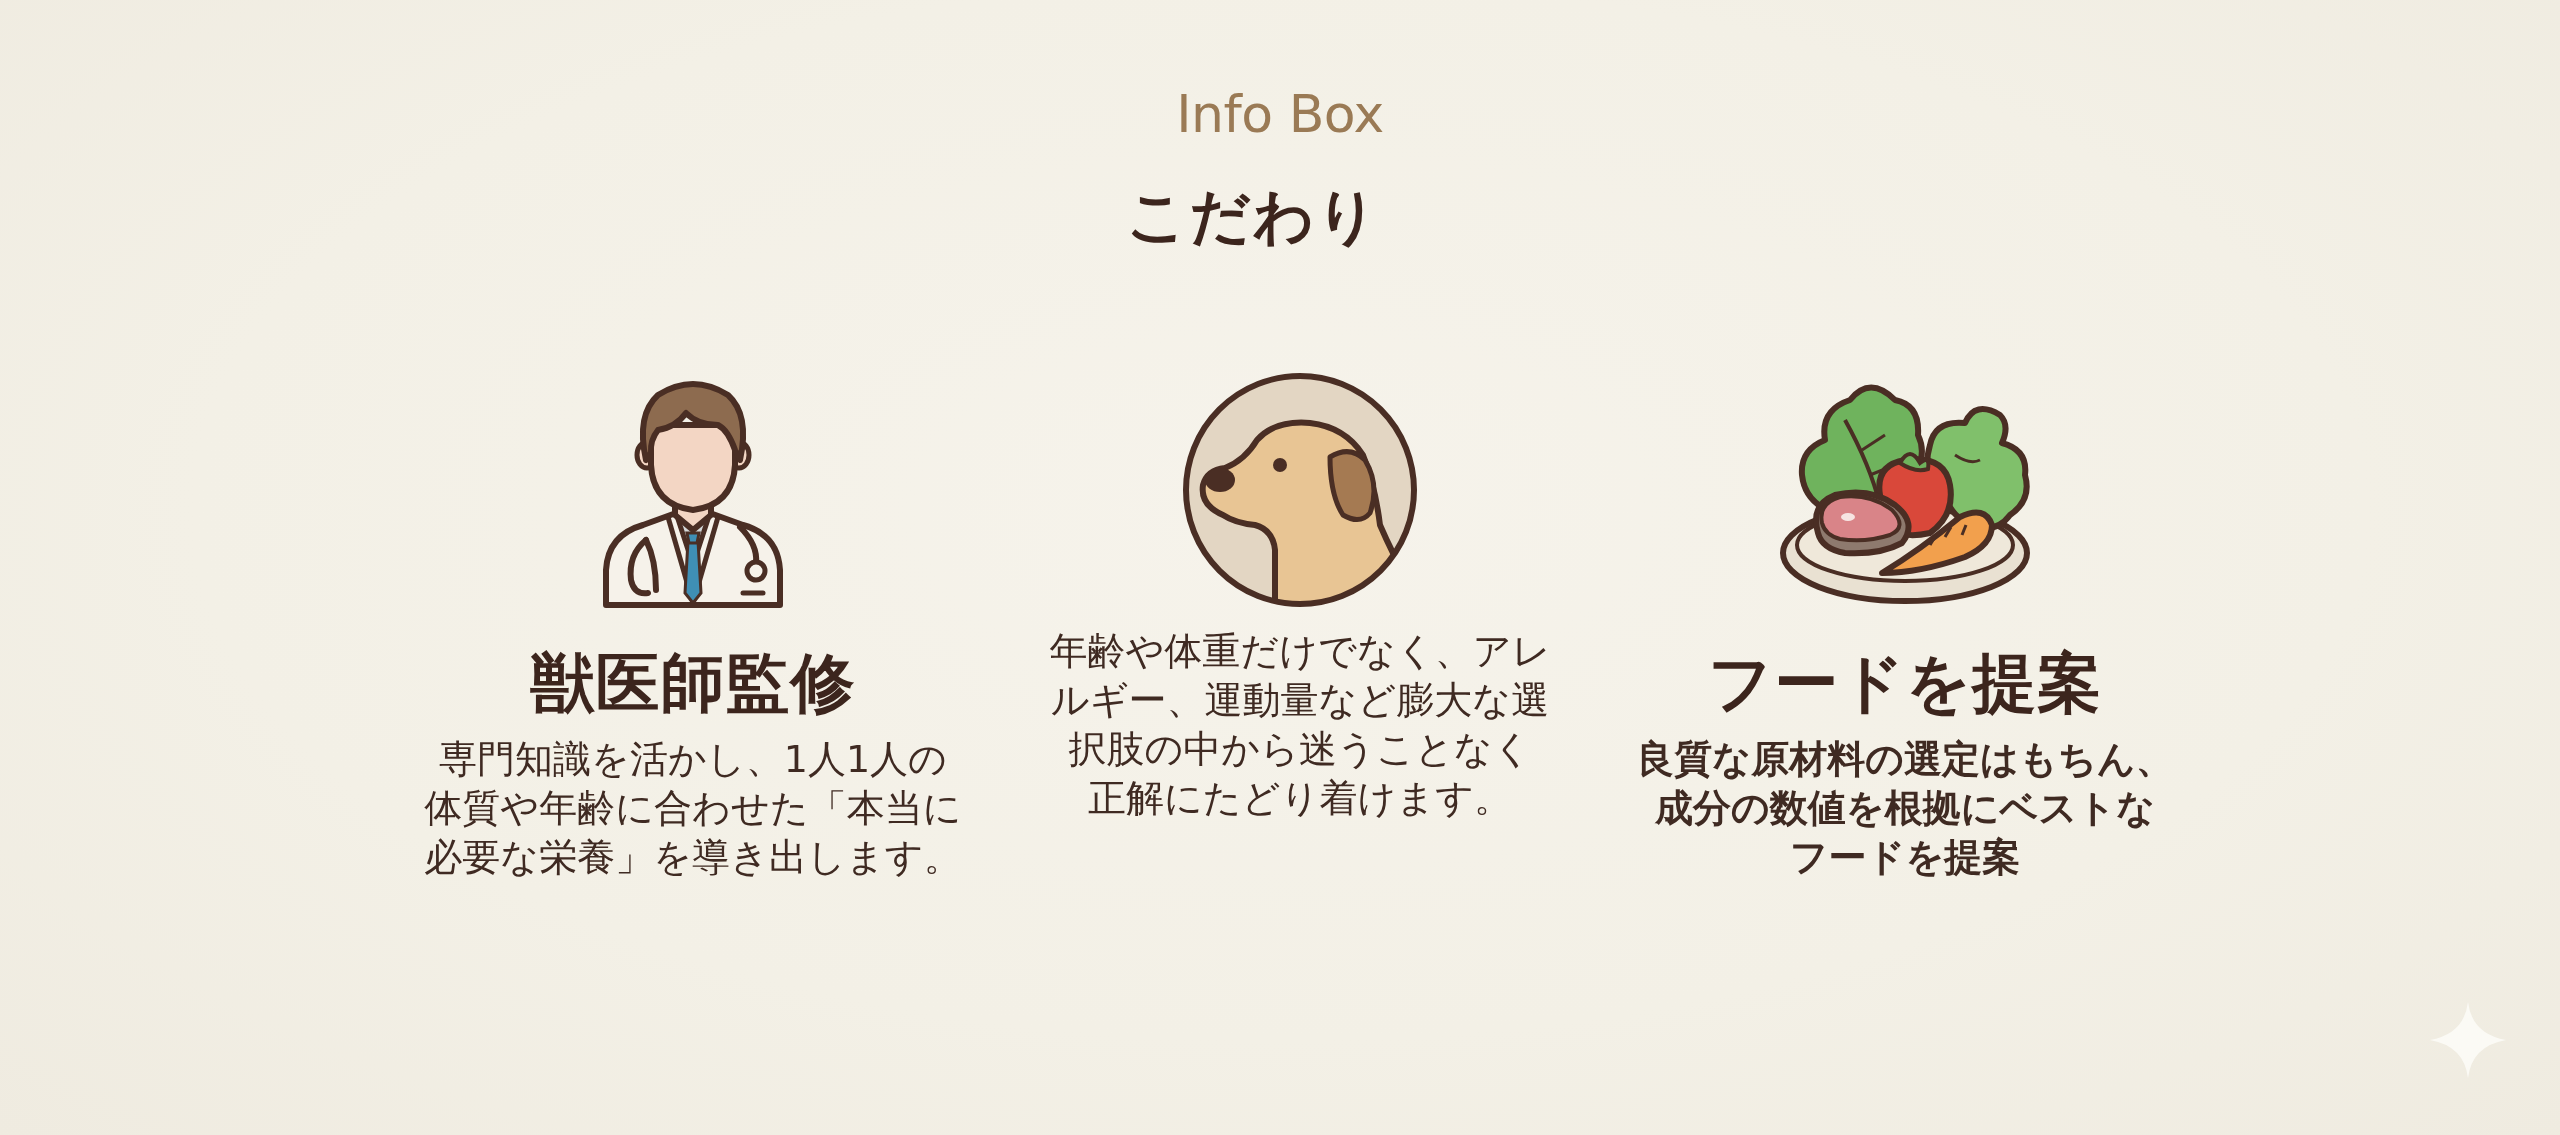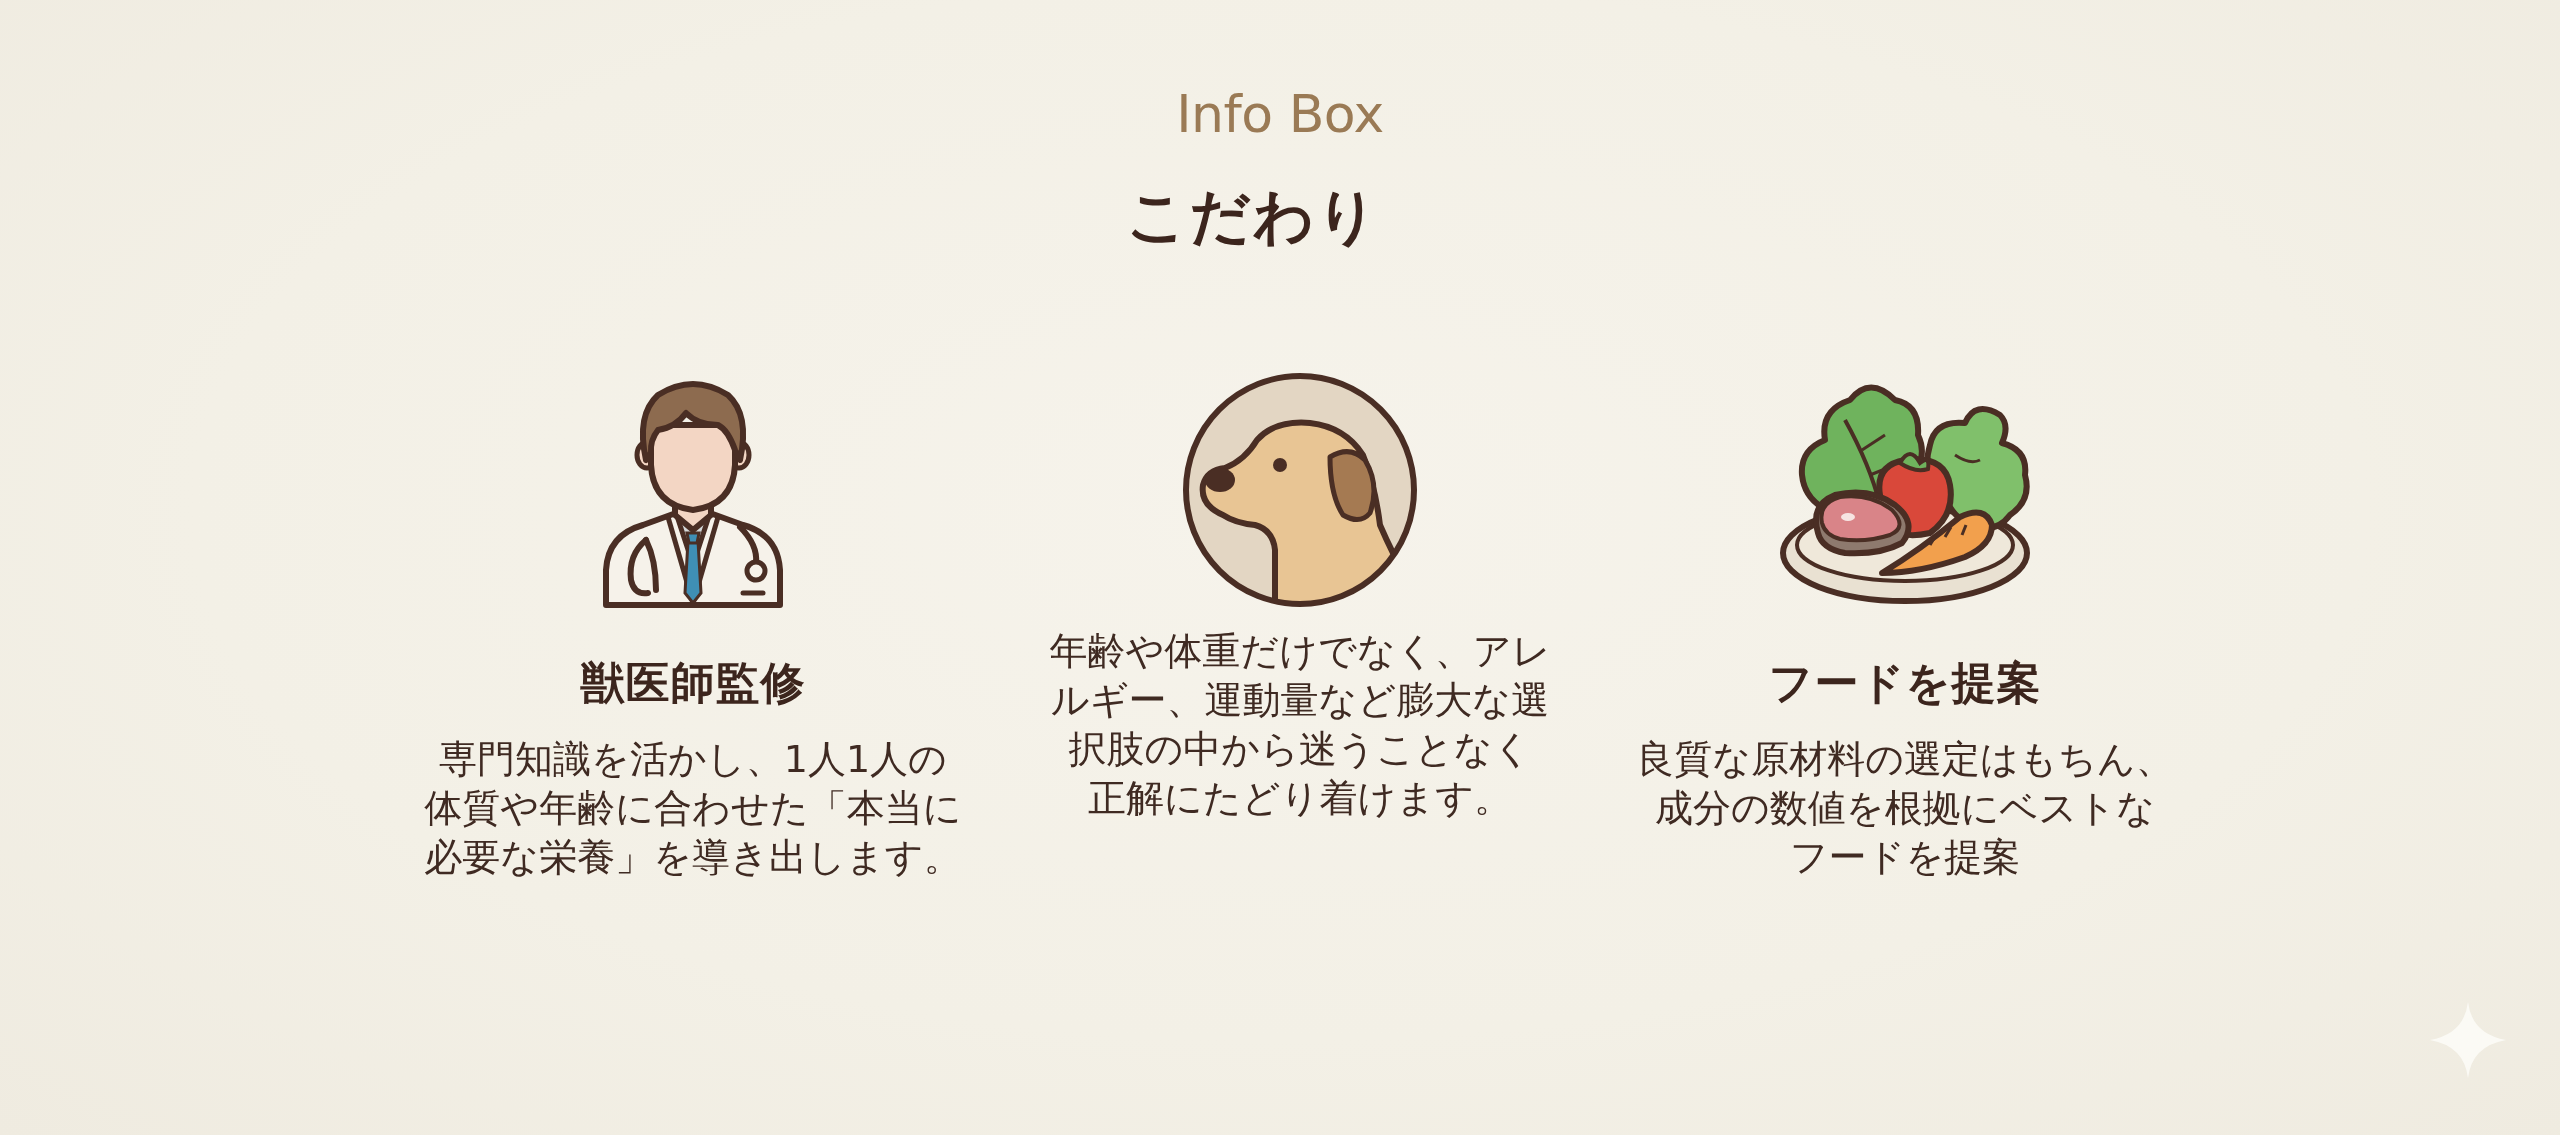--- a/index.html
+++ b/index.html
@@ -60,39 +60,39 @@
     margin: 0 auto;
     position: relative;
   }
   .feature .icon-wrap svg {
     width: 270px;
     height: 250px;
     display: block;
   }
   .feature .f-title {
     margin-top: 28px;
-    font-size: 44px;
+    font-size: 64px;
     line-height: 80px;
     font-weight: bold;
     color: #3c251d;
     letter-spacing: 1px;
   }
   .feature .f-body {
     margin: 12px auto 0;
     font-size: 38px;
     line-height: 49px;
     color: #3f2a22;
     white-space: pre-line;
   }
   #feat-0 { left: 383px; }
   #feat-1 { left: 990px; }
   #feat-2 { left: 1595px; }
   #feat-0 .f-body { width: 600px; }
   #feat-1 .f-body { width: 560px; }
-  #feat-2 .f-body { width: 600px; }
+  #feat-2 .f-body { width: 600px; font-weight: bold; }
   .sparkle {
     position: absolute;
     left: 2428px;
     top: 1000px;
     width: 80px;
     height: 80px;
   }
 </style>
 </head>
 <body>

